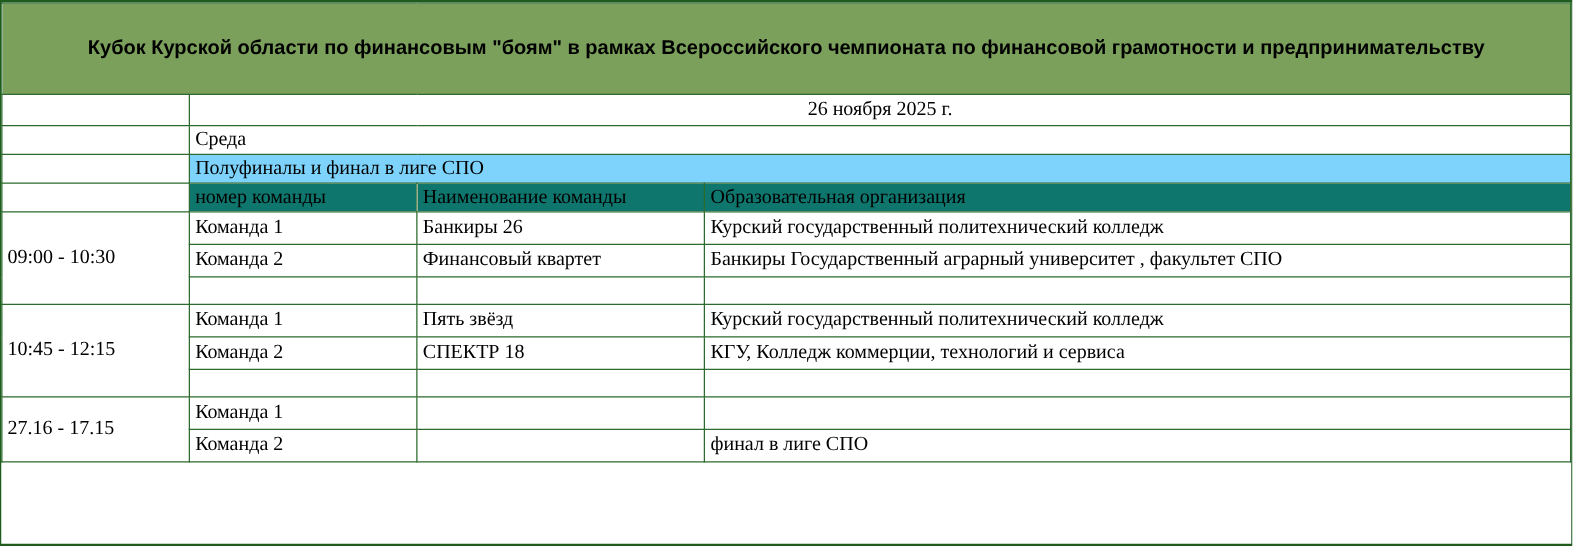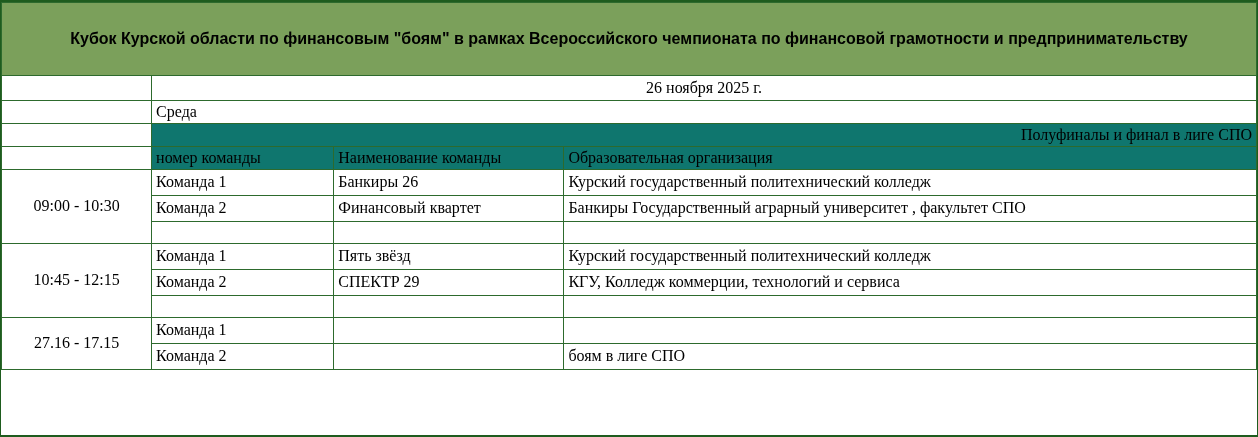--- a/index.html
+++ b/index.html
@@ -52,35 +52,35 @@
     font-weight: normal;
     font-size: 16px;
     height: 24px;
   }
   .weekday-cell {
     text-align: left;
     font-size: 15px;
     height: 22px;
   }
   .stage-cell {
-    background: #0f766e;
-    text-align: right;
+    background: #7dd3fc;
+    text-align: left;
     font-size: 15px;
     height: 22px;
   }
   .header-cell {
     background: #0f766e;
     font-size: 14px;
     height: 22px;
   }
   .blank-left {
     background: #ffffff;
   }
   .time-cell {
-    text-align: center;
+    text-align: left;
     font-size: 16px;
   }
   .row-cell {
     height: 25px;
   }
   .spacer-row td {
     height: 21px;
   }
   .col-time { width: 150px; }
   .col-num  { width: 182px; }
@@ -139,35 +139,35 @@
       </tr>
 
       <tr>
         <td class="time-cell" rowspan="3">10:45 - 12:15</td>
         <td class="row-cell">Команда 1</td>
         <td class="row-cell">Пять звёзд</td>
         <td class="row-cell">Курский государственный политехнический колледж</td>
       </tr>
       <tr>
         <td class="row-cell">Команда 2</td>
-        <td class="row-cell">СПЕКТР 29</td>
+        <td class="row-cell">СПЕКТР 18</td>
         <td class="row-cell">КГУ, Колледж коммерции, технологий и сервиса</td>
       </tr>
       <tr class="spacer-row">
         <td></td>
         <td></td>
         <td></td>
       </tr>
 
       <tr>
         <td class="time-cell" rowspan="2">27.16 - 17.15</td>
         <td class="row-cell">Команда 1</td>
         <td class="row-cell"></td>
         <td class="row-cell"></td>
       </tr>
       <tr>
         <td class="row-cell">Команда 2</td>
         <td class="row-cell"></td>
-        <td class="row-cell">боям в лиге СПО</td>
+        <td class="row-cell">финал в лиге СПО</td>
       </tr>
     </tbody>
   </table>
 </div>
 
 </body></html>

